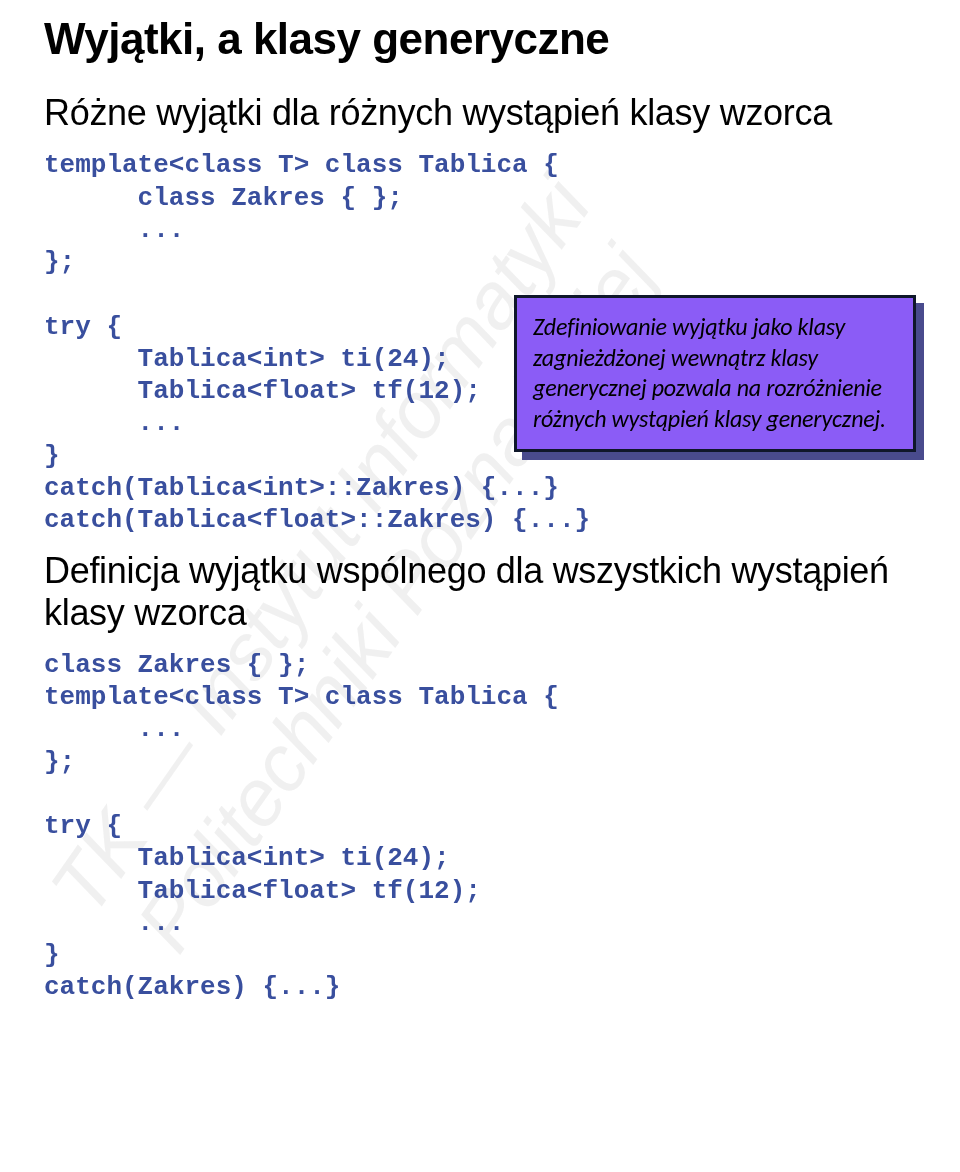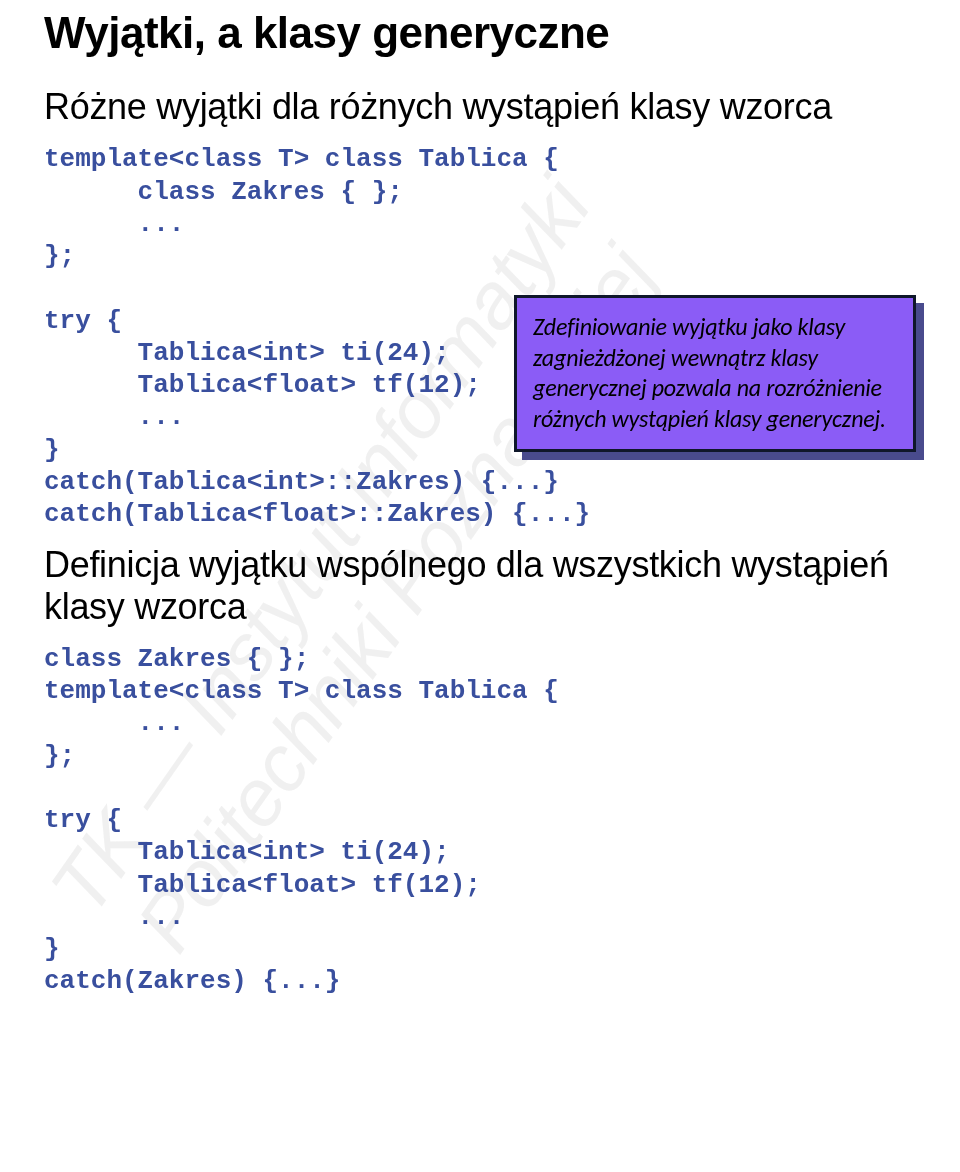--- a/index.html
+++ b/index.html
@@ -31,21 +31,21 @@
   }
   .page {
     position: relative;
     padding: 0 44px 0 44px;
     box-sizing: border-box;
   }
   h1.title {
     font-size: 44px;
     font-weight: 700;
     margin: 0 0 28px 0;
-    padding-top: 8px;
+    padding-top: 14px;
     color: #000;
     letter-spacing: -0.5px;
   }
   p.para {
     font-size: 36px;
     font-weight: 400;
     margin: 0 0 16px 0;
     line-height: 1.15;
     color: #000;
     letter-spacing: -0.3px;

